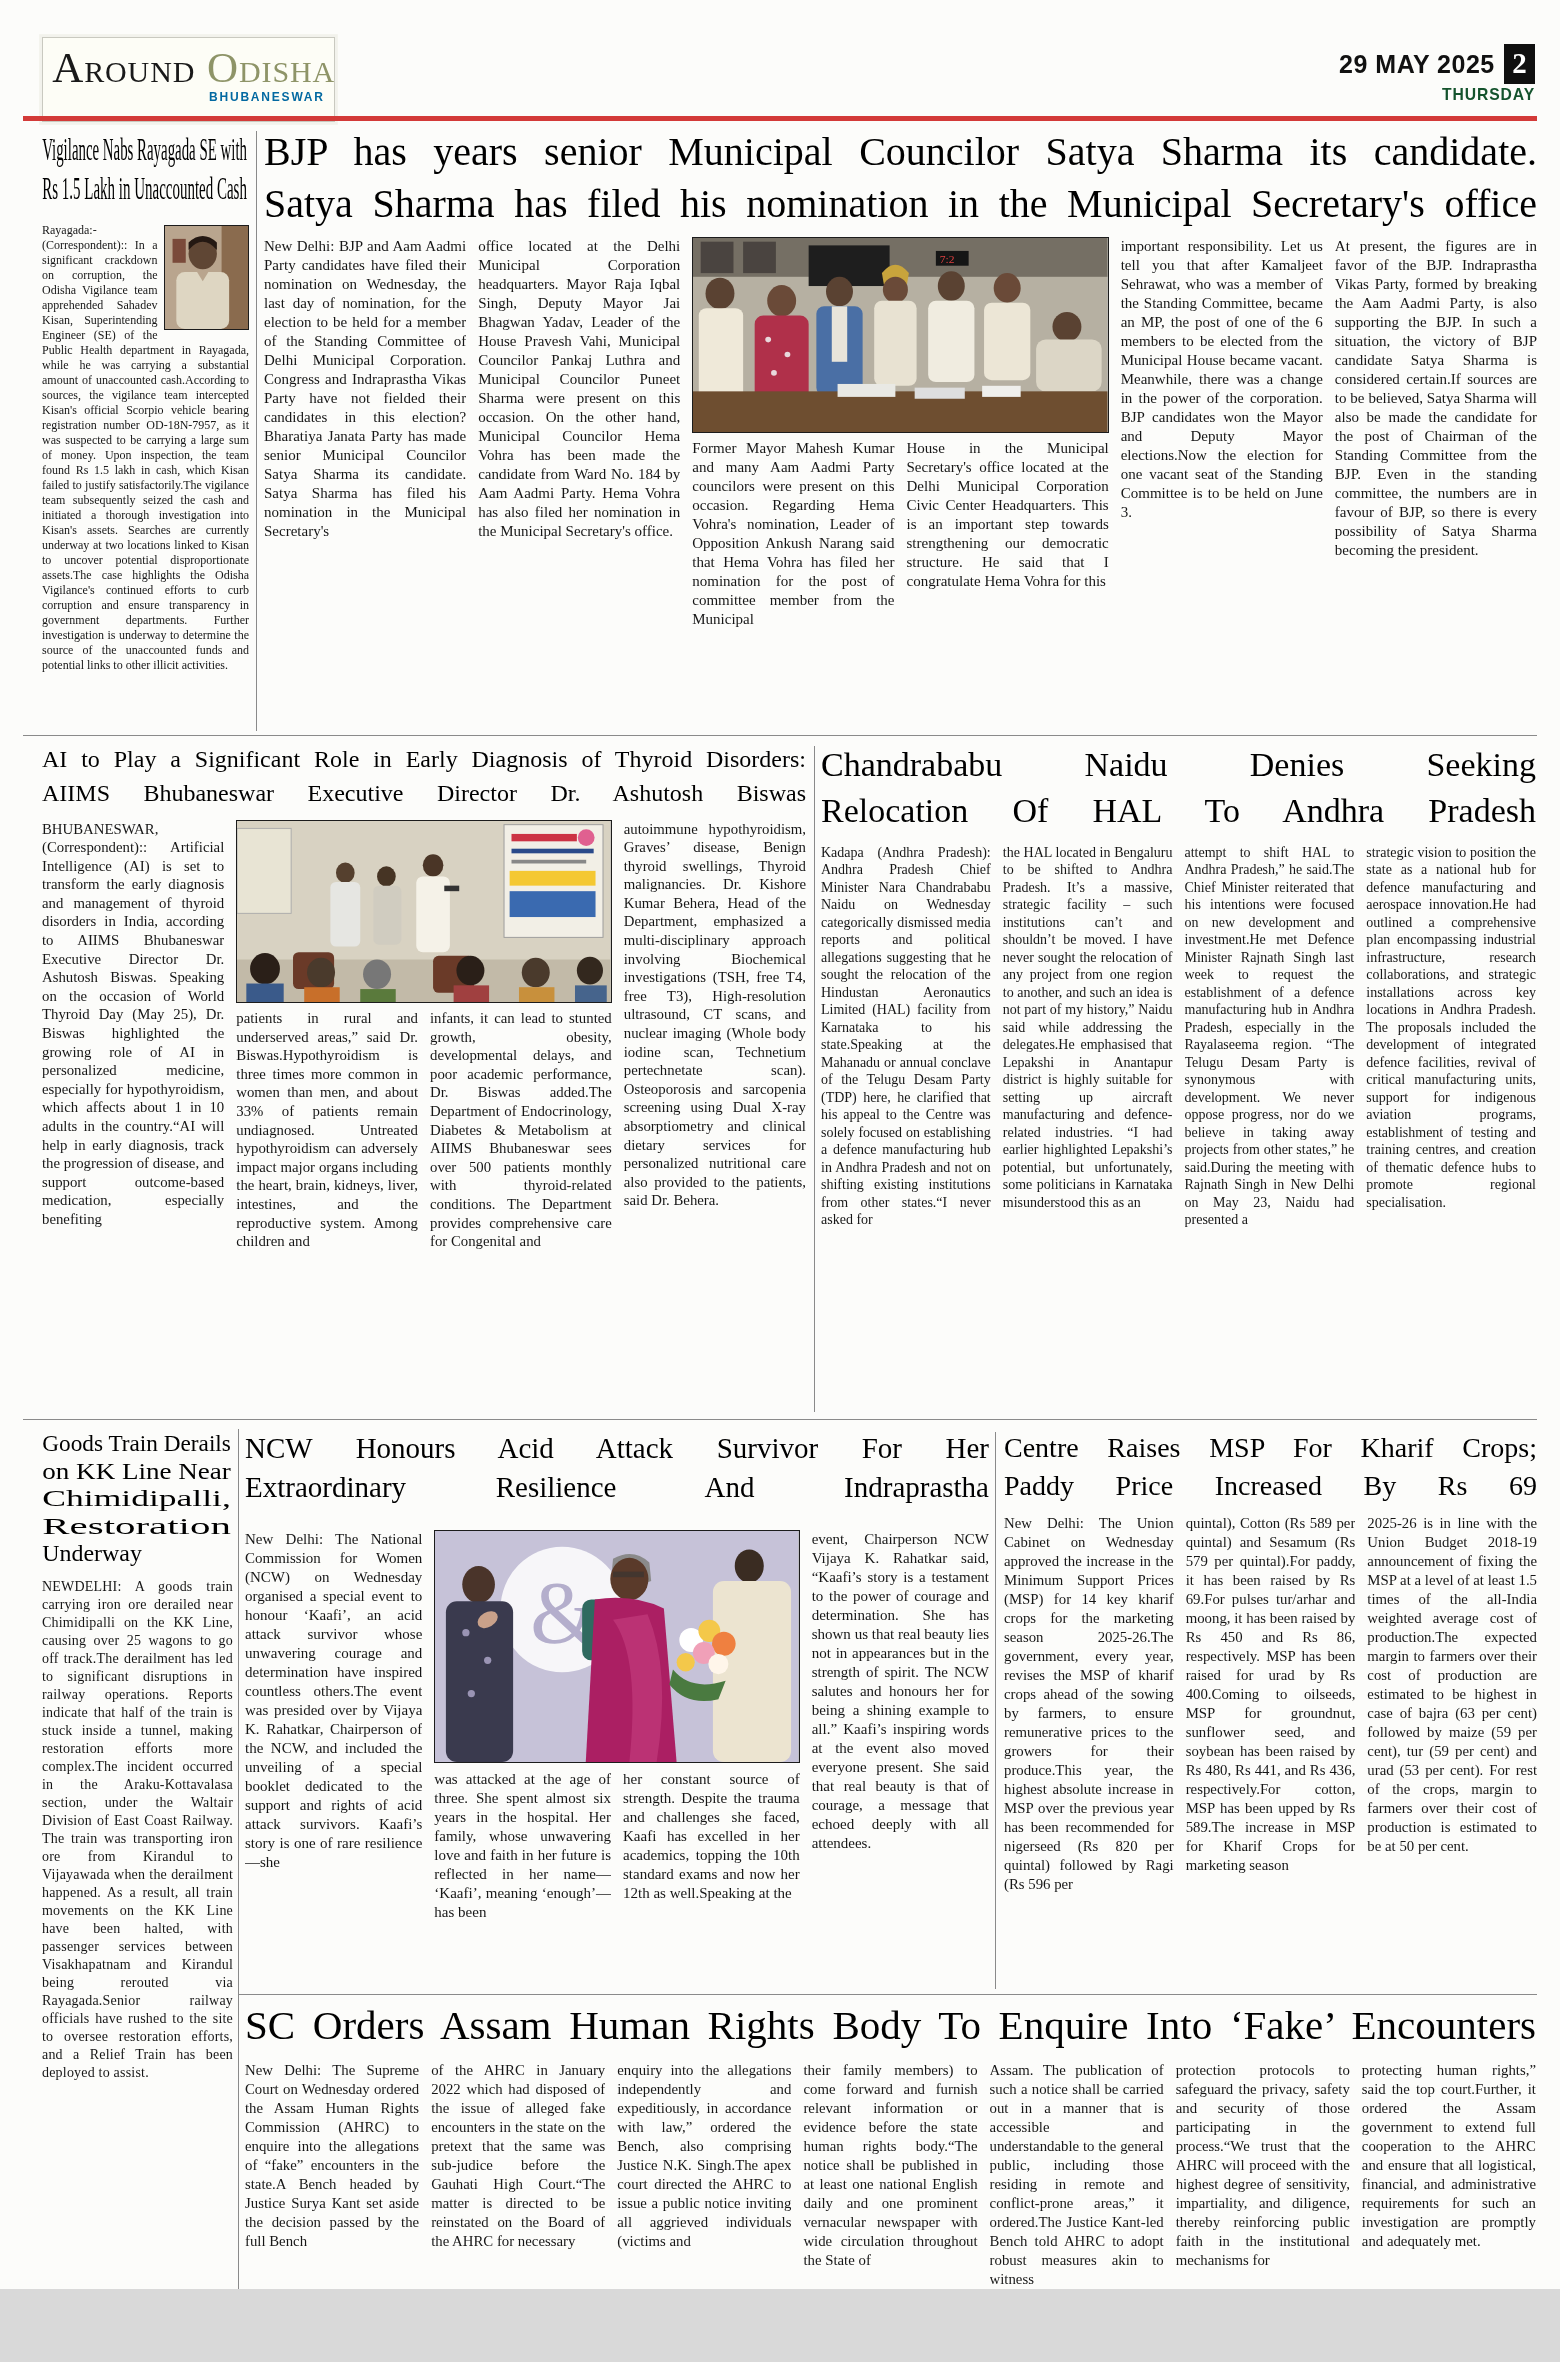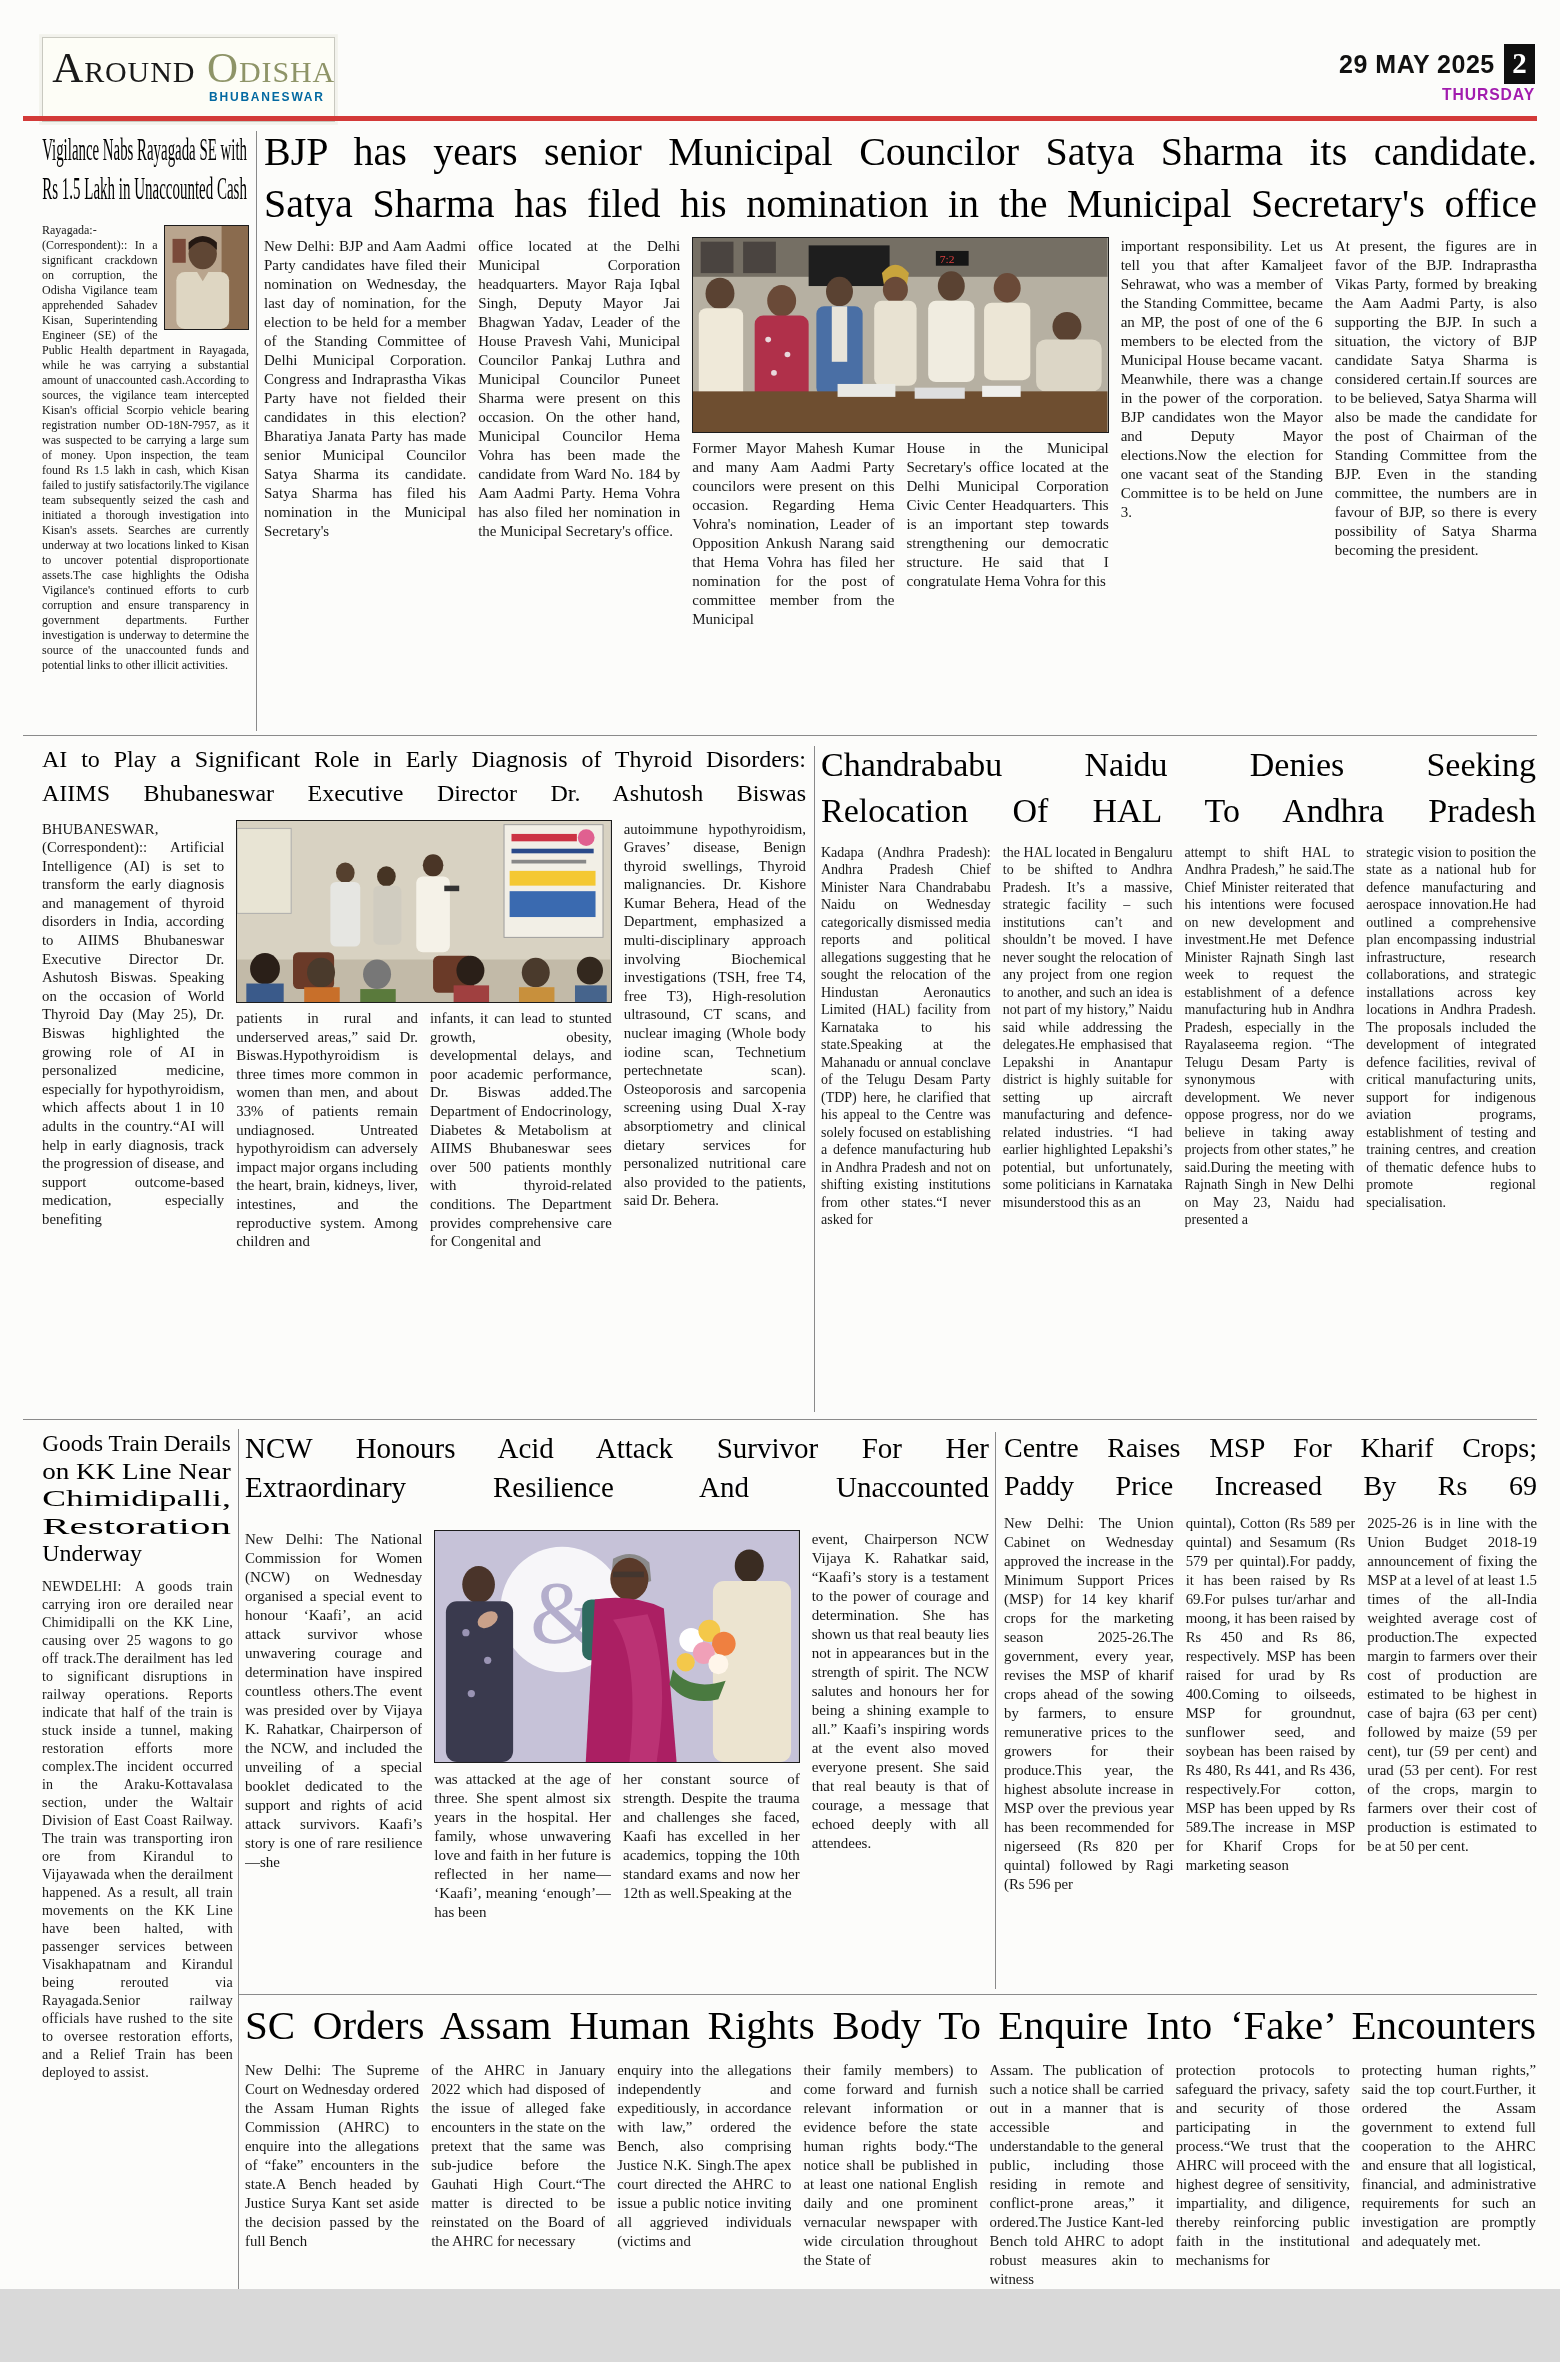--- a/index.html
+++ b/index.html
@@ -10,21 +10,21 @@
             border:0.9px solid #c9c9c0;box-shadow:0 0 0 2.8px #f2f2ec;padding:3.7px 9.2px 0 9.2px;box-sizing:border-box;}
   .logo-line{font-variant:small-caps;font-size:43px;line-height:52px;letter-spacing:0.9px;color:#191919;white-space:nowrap;}
   .lg-accent{color:#8e9468;}
   .logo-city{font-family:"Liberation Sans",sans-serif;font-weight:bold;font-size:12px;
              letter-spacing:1.8px;text-align:right;color:#0369a1;margin-top:-3.7px;}
   .date-block{position:absolute;right:26px;top:44px;text-align:right;}
   .date-row{display:flex;align-items:center;justify-content:flex-end;gap:9.2px;}
   .date{font-family:"Liberation Sans",sans-serif;font-weight:bold;font-size:25px;color:#111;letter-spacing:0.5px;}
   .pagenum{display:inline-block;background:#101010;color:#fff;font-size:29px;font-weight:bold;
            padding:2.8px 8.3px 4.6px 8.3px;font-family:"Liberation Serif",serif;}
-  .day{font-family:"Liberation Sans",sans-serif;font-weight:bold;font-size:15.7px;letter-spacing:0.9px;color:#a21caf;margin-top:1.8px;}
+  .day{font-family:"Liberation Sans",sans-serif;font-weight:bold;font-size:15.7px;letter-spacing:0.9px;color:#14532d;margin-top:1.8px;}
   .red-rule{position:absolute;left:23px;top:116px;width:1514px;height:4.6px;background:#d33a38;}
   
   .art{position:absolute;box-sizing:border-box;}
   .vline{position:absolute;width:0.9px;background:#8a8a8a;}
   .hline{position:absolute;height:0.9px;background:#8a8a8a;}
   .hl{color:#000;}
   .hl-line{display:block;white-space:nowrap;overflow:hidden;text-align:justify;text-align-last:justify;}
   .cols{display:flex;gap:12px;}
   .col{flex:1 1 0;text-align:justify;overflow:hidden;min-width:0;}
   .mid{flex:2.06 1 0;display:flex;flex-direction:column;min-width:0;}
@@ -229,21 +229,21 @@
       <text x="0" y="144" font-size="26">Underway</text>
     </svg>
     <div class="goods-body">NEWDELHI: A goods train carrying iron ore derailed near Chimidipalli on the KK Line, causing over 25 wagons to go off track.The derailment has led to significant disruptions in railway operations. Reports indicate that half of the train is stuck inside a tunnel, making restoration efforts more complex.The incident occurred in the Araku-Kottavalasa section, under the Waltair Division of East Coast Railway. The train was transporting iron ore from Kirandul to Vijayawada when the derailment happened. As a result, all train movements on the KK Line have been halted, with passenger services between Visakhapatnam and Kirandul being rerouted via Rayagada.Senior railway officials have rushed to the site to oversee restoration efforts, and a Relief Train has been deployed to assist.</div>
   </section>
 
   <div class="vline" style="left:238px;top:1429px;height:927px;"></div>
 
   <section class="art" style="left:245px;top:1429px;width:744px;height:561px;">
     <div class="hl ncw-hl">
       <span class="hl-line">NCW Honours Acid Attack Survivor For Her</span>
-      <span class="hl-line">Extraordinary Resilience And Unaccounted</span>
+      <span class="hl-line">Extraordinary Resilience And Indraprastha</span>
     </div>
     <div class="cols ncw-cols">
       <div class="col">New Delhi: The National Commission for Women (NCW) on Wednesday organised a special event to honour ‘Kaafi’, an acid attack survivor whose unwavering courage and determination have inspired countless others.The event was presided over by Vijaya K. Rahatkar, Chairperson of the NCW, and included the unveiling of a special booklet dedicated to the support and rights of acid attack survivors. Kaafi’s story is one of rare resilience—she</div>
       <div class="mid">
         <div class="photo ncw-photo">
           <svg viewBox="0 0 400 250" preserveAspectRatio="none" style="font-size:16.5px">
             <rect width="400" height="250" fill="#c6c2d8"></rect>
             <circle cx="140" cy="85" r="68" fill="#ffffff" opacity="0.85"></circle>
             <text x="105" y="120" font-size="96" fill="#b4aecc" font-family="serif">&amp;</text>
             <ellipse cx="48" cy="58" rx="18" ry="20" fill="#4a342a"></ellipse>

